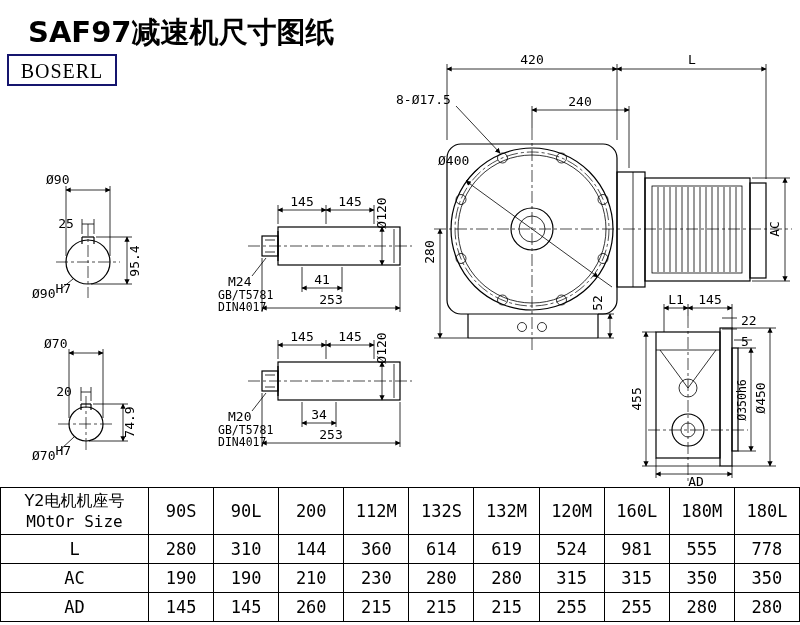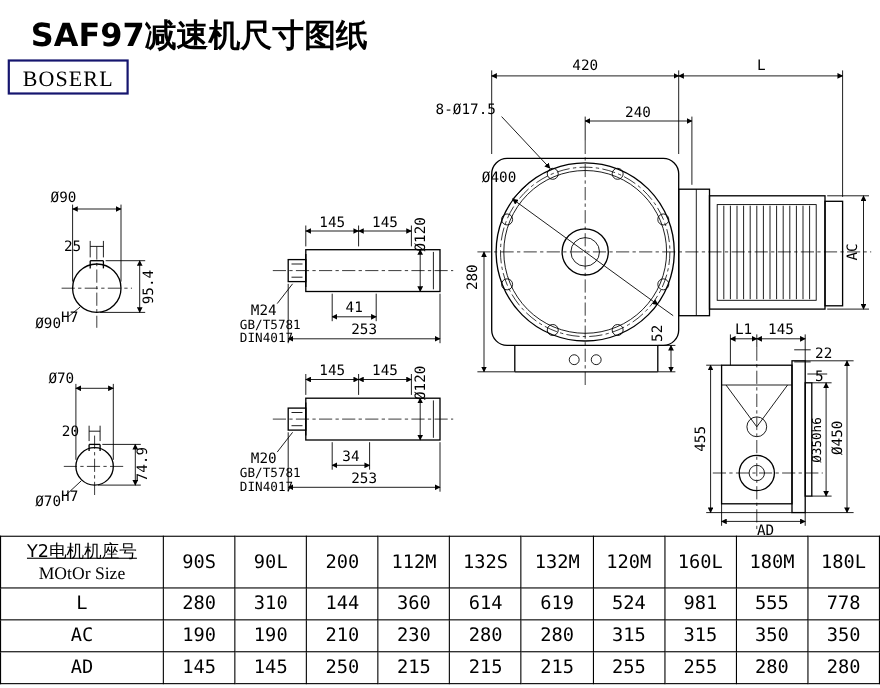--- a/index.html
+++ b/index.html
@@ -11,22 +11,22 @@
   svg text.sm{font-size:11.5px;}
   .ln{stroke:#000;stroke-width:1.2;fill:none;}
   .thin{stroke:#000;stroke-width:0.8;fill:none;}
   .cl{stroke:#000;stroke-width:0.7;fill:none;stroke-dasharray:12 3 3 3;}
   table{position:absolute;left:0;top:487px;width:800px;border-collapse:collapse;table-layout:fixed;}
   td,th{border:1.6px solid #000;text-align:center;vertical-align:middle;
         font-family:"DejaVu Sans Mono","Liberation Mono",monospace;font-size:17px;padding:0;}
   th{font-weight:normal;height:46px;}
   td{height:28px;}
   col.c0{width:148px;}
-  .hz1{font-family:"DejaVu Sans","Liberation Sans",sans-serif;font-size:16px;line-height:22px;text-decoration:underline;}
-  .hz2{font-size:16px;line-height:20px;font-family:Liberation Serif, serif;}
+  .hz1{font-family:"DejaVu Sans","Liberation Sans",sans-serif;font-size:16px;line-height:22px;}
+  .hz2{font-size:16px;line-height:20px;}
 </style>
 </head>
 <body>
 
 <svg class="drawing" width="800" height="487" viewBox="0 0 800 487">
   <defs>
     <marker id="ar" viewBox="0 0 10 10" refX="9" refY="5" markerWidth="6.5" markerHeight="6.5" orient="auto-start-reverse">
       <path d="M0,0 L10,5 L0,10 z" fill="#000"></path>
     </marker>
   </defs>
@@ -301,21 +301,21 @@
     <td>280</td>
     <td>315</td>
     <td>315</td>
     <td>350</td>
     <td>350</td>
   </tr>
   <tr>
     <td>AD</td>
     <td>145</td>
     <td>145</td>
-    <td>250</td>
+    <td>260</td>
     <td>215</td>
     <td>215</td>
     <td>215</td>
     <td>255</td>
     <td>255</td>
     <td>280</td>
     <td>280</td>
   </tr>
 </tbody>
   </table>

